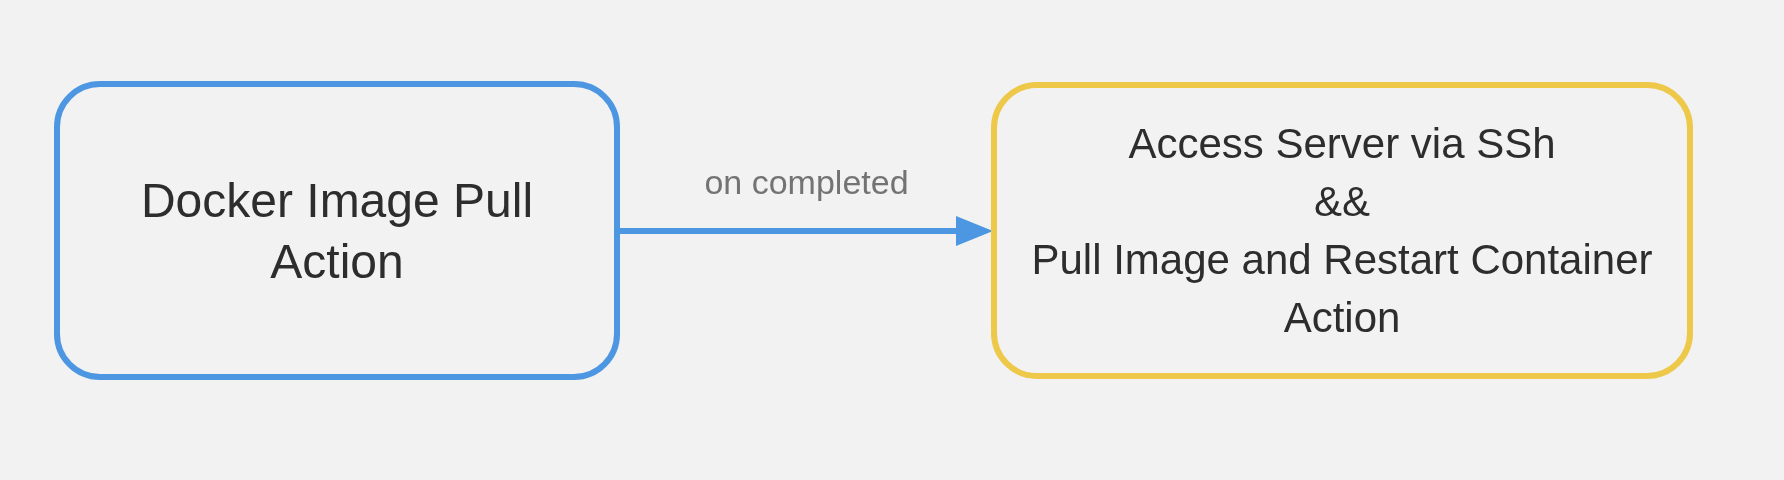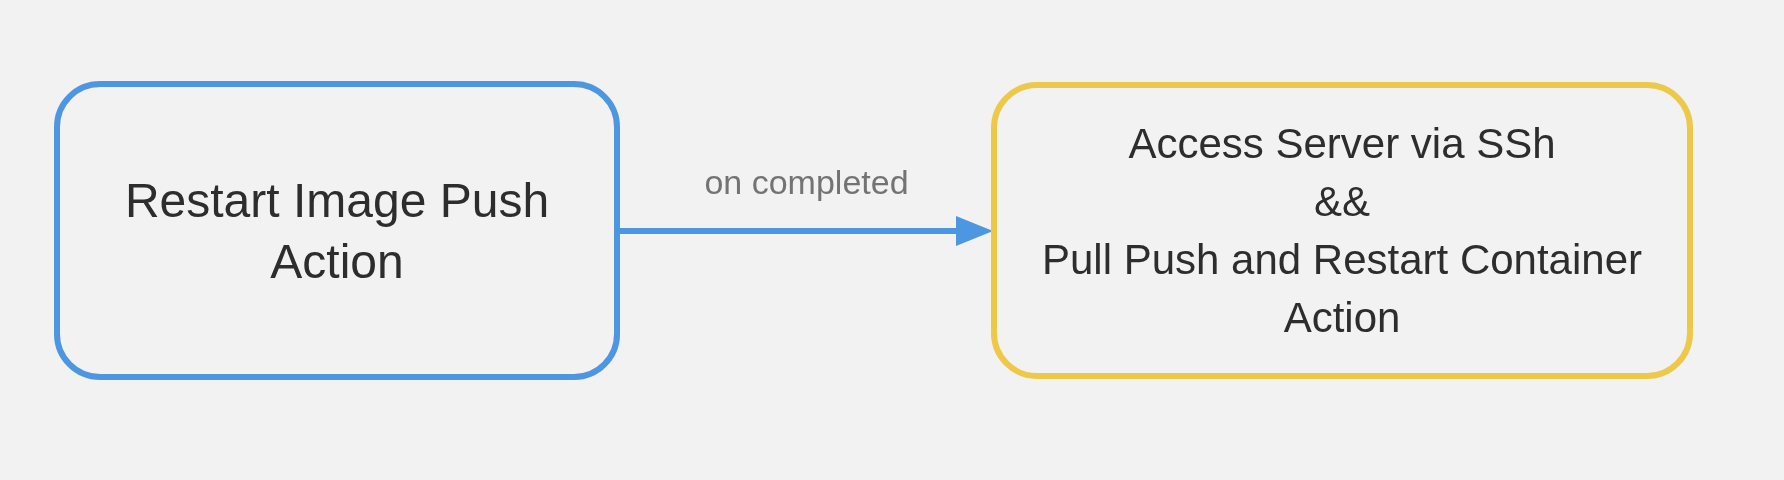--- a/index.html
+++ b/index.html
@@ -63,30 +63,30 @@
     border-bottom: 15px solid transparent;
     border-left: 37px solid #4d96e2;
   }
 </style>
 </head>
 <body>
 
 <div class="canvas">
 
   <div class="node node-left">
-    <div class="line">Restart Image Push</div>
+    <div class="line">Docker Image Pull</div>
     <div class="line">Action</div>
   </div>
 
   <div>
     <div class="edge-line"></div>
     <div class="arrowhead"></div>
     <div class="edge-label">on completed</div>
   </div>
 
   <div class="node node-right">
     <div class="line">Access Server via SSh</div>
     <div class="line">&amp;&amp;</div>
-    <div class="line">Pull Push and Restart Container</div>
+    <div class="line">Pull Image and Restart Container</div>
     <div class="line">Action</div>
   </div>
 
 </div>
 
 </body></html>

